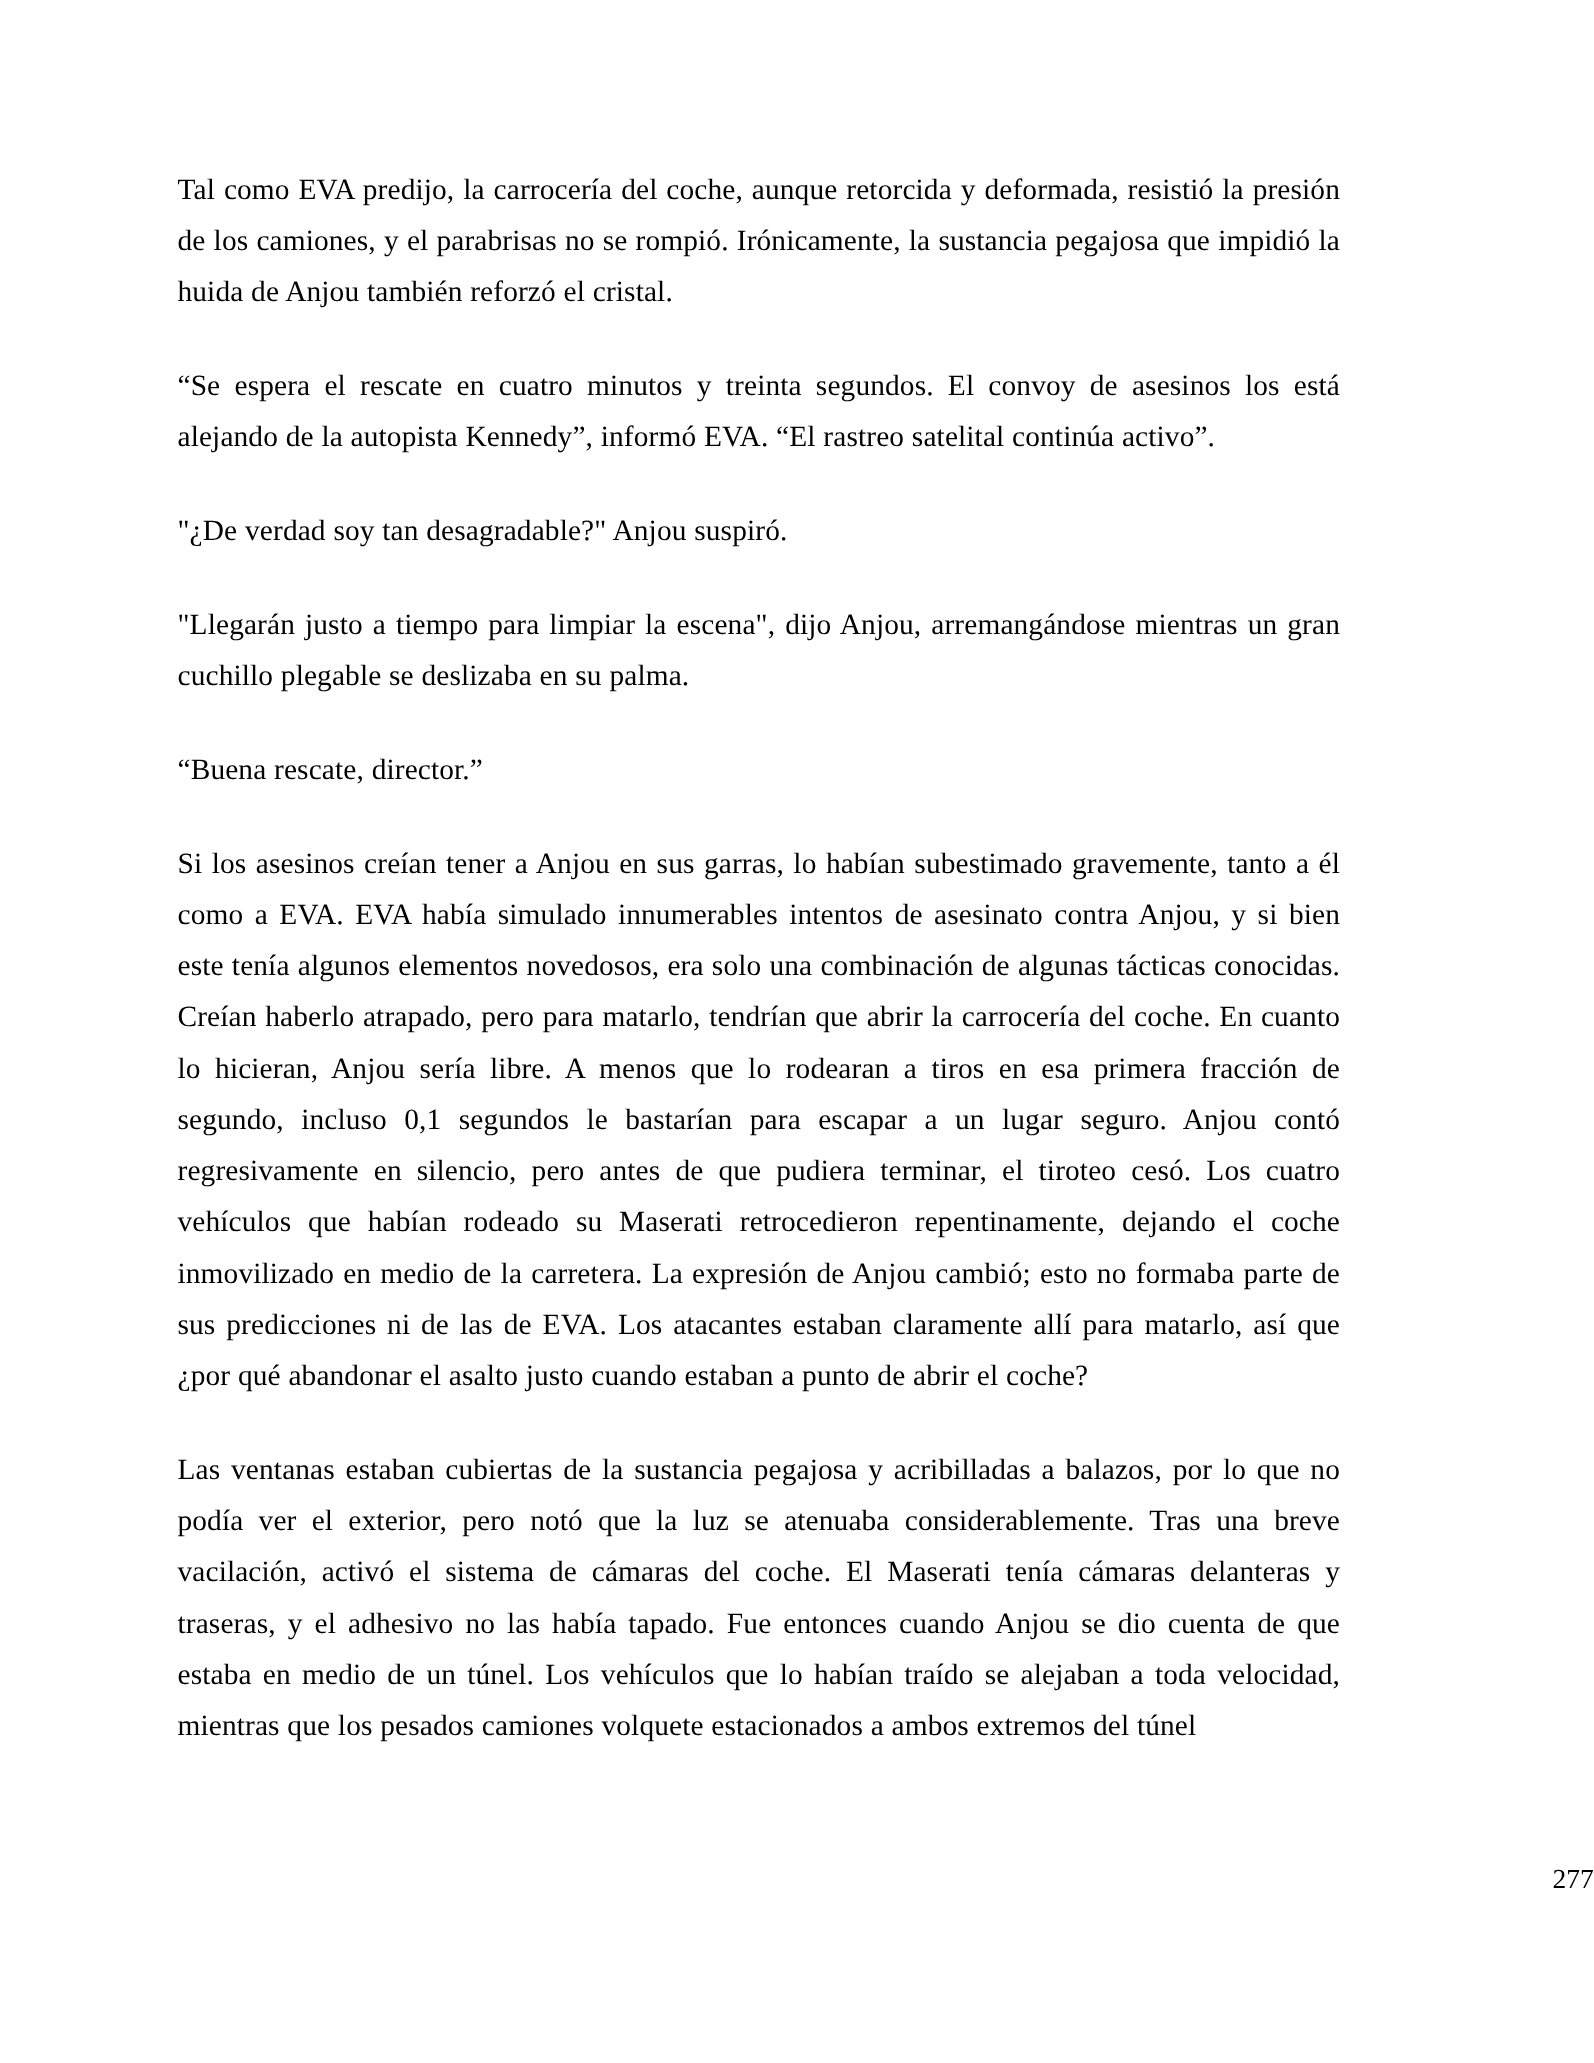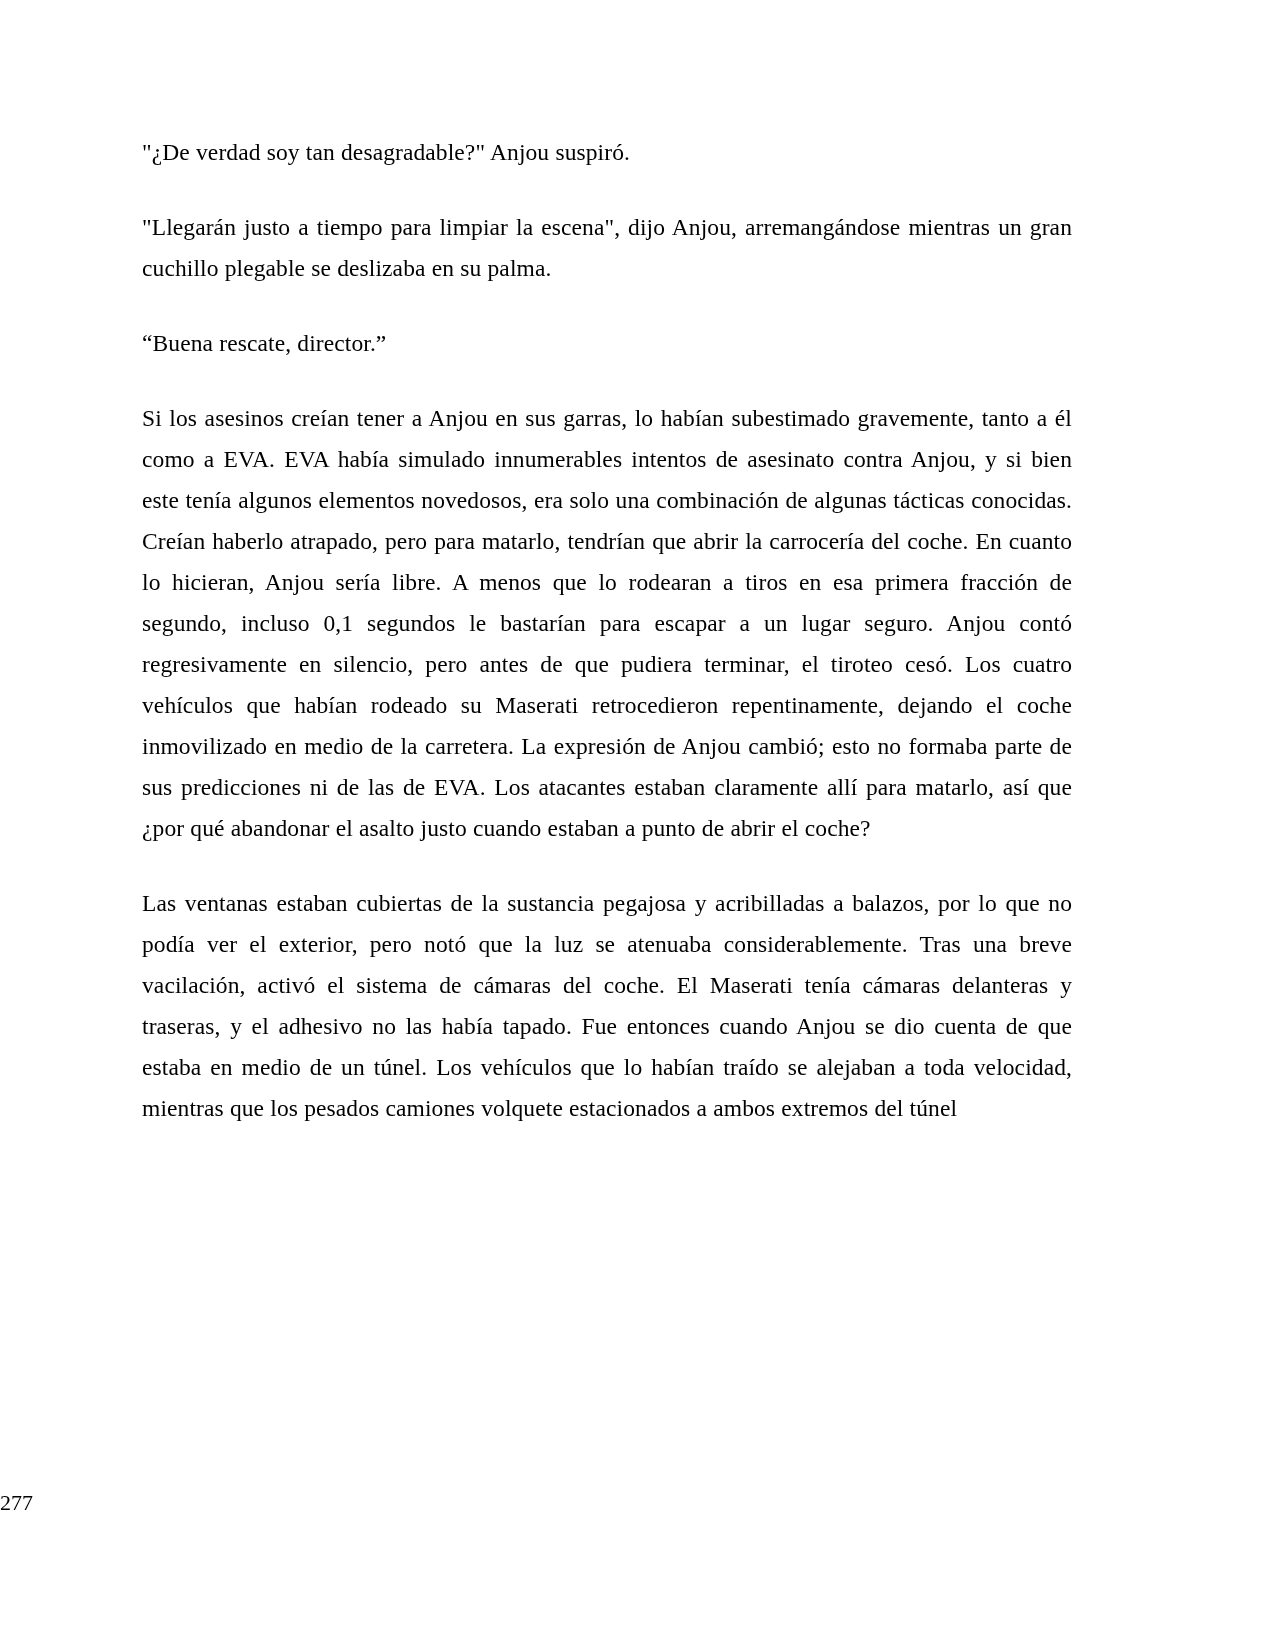--- a/index.html
+++ b/index.html
@@ -37,33 +37,35 @@
   }
   
   .para:last-of-type {
     margin-bottom: 0;
   }
   .folio {
     position: absolute;
     left: 0;
     right: 0;
     top: 1490px;
-    text-align: left;
+    text-align: right;
     font-family: "Liberation Serif", "DejaVu Serif", serif;
     font-size: 22px;
     line-height: 26px;
     color: #000000;
   }
 </style>
 </head>
 <body>
 
 <div class="page">
 
   <div class="content">
+    <p class="para">Tal como EVA predijo, la carrocería del coche, aunque retorcida y deformada, resistió la presión de los camiones, y el parabrisas no se rompió. Irónicamente, la sustancia pegajosa que impidió la huida de Anjou también reforzó el cristal.</p>
+    <p class="para">“Se espera el rescate en cuatro minutos y treinta segundos. El convoy de asesinos los está alejando de la autopista Kennedy”, informó EVA. “El rastreo satelital continúa activo”.</p>
     <p class="para">"¿De verdad soy tan desagradable?" Anjou suspiró.</p>
     <p class="para">"Llegarán justo a tiempo para limpiar la escena", dijo Anjou, arremangándose mientras un gran cuchillo plegable se deslizaba en su palma.</p>
     <p class="para">“Buena rescate, director.”</p>
     <p class="para">Si los asesinos creían tener a Anjou en sus garras, lo habían subestimado gravemente, tanto a él como a EVA. EVA había simulado innumerables intentos de asesinato contra Anjou, y si bien este tenía algunos elementos novedosos, era solo una combinación de algunas tácticas conocidas. Creían haberlo atrapado, pero para matarlo, tendrían que abrir la carrocería del coche. En cuanto lo hicieran, Anjou sería libre. A menos que lo rodearan a tiros en esa primera fracción de segundo, incluso 0,1 segundos le bastarían para escapar a un lugar seguro. Anjou contó regresivamente en silencio, pero antes de que pudiera terminar, el tiroteo cesó. Los cuatro vehículos que habían rodeado su Maserati retrocedieron repentinamente, dejando el coche inmovilizado en medio de la carretera. La expresión de Anjou cambió; esto no formaba parte de sus predicciones ni de las de EVA. Los atacantes estaban claramente allí para matarlo, así que ¿por qué abandonar el asalto justo cuando estaban a punto de abrir el coche?</p>
     <p class="para">Las ventanas estaban cubiertas de la sustancia pegajosa y acribilladas a balazos, por lo que no podía ver el exterior, pero notó que la luz se atenuaba considerablemente. Tras una breve vacilación, activó el sistema de cámaras del coche. El Maserati tenía cámaras delanteras y traseras, y el adhesivo no las había tapado. Fue entonces cuando Anjou se dio cuenta de que estaba en medio de un túnel. Los vehículos que lo habían traído se alejaban a toda velocidad, mientras que los pesados camiones volquete estacionados a ambos extremos del túnel</p>
   </div>
 
   <div class="folio">277</div>
 
 </div>

